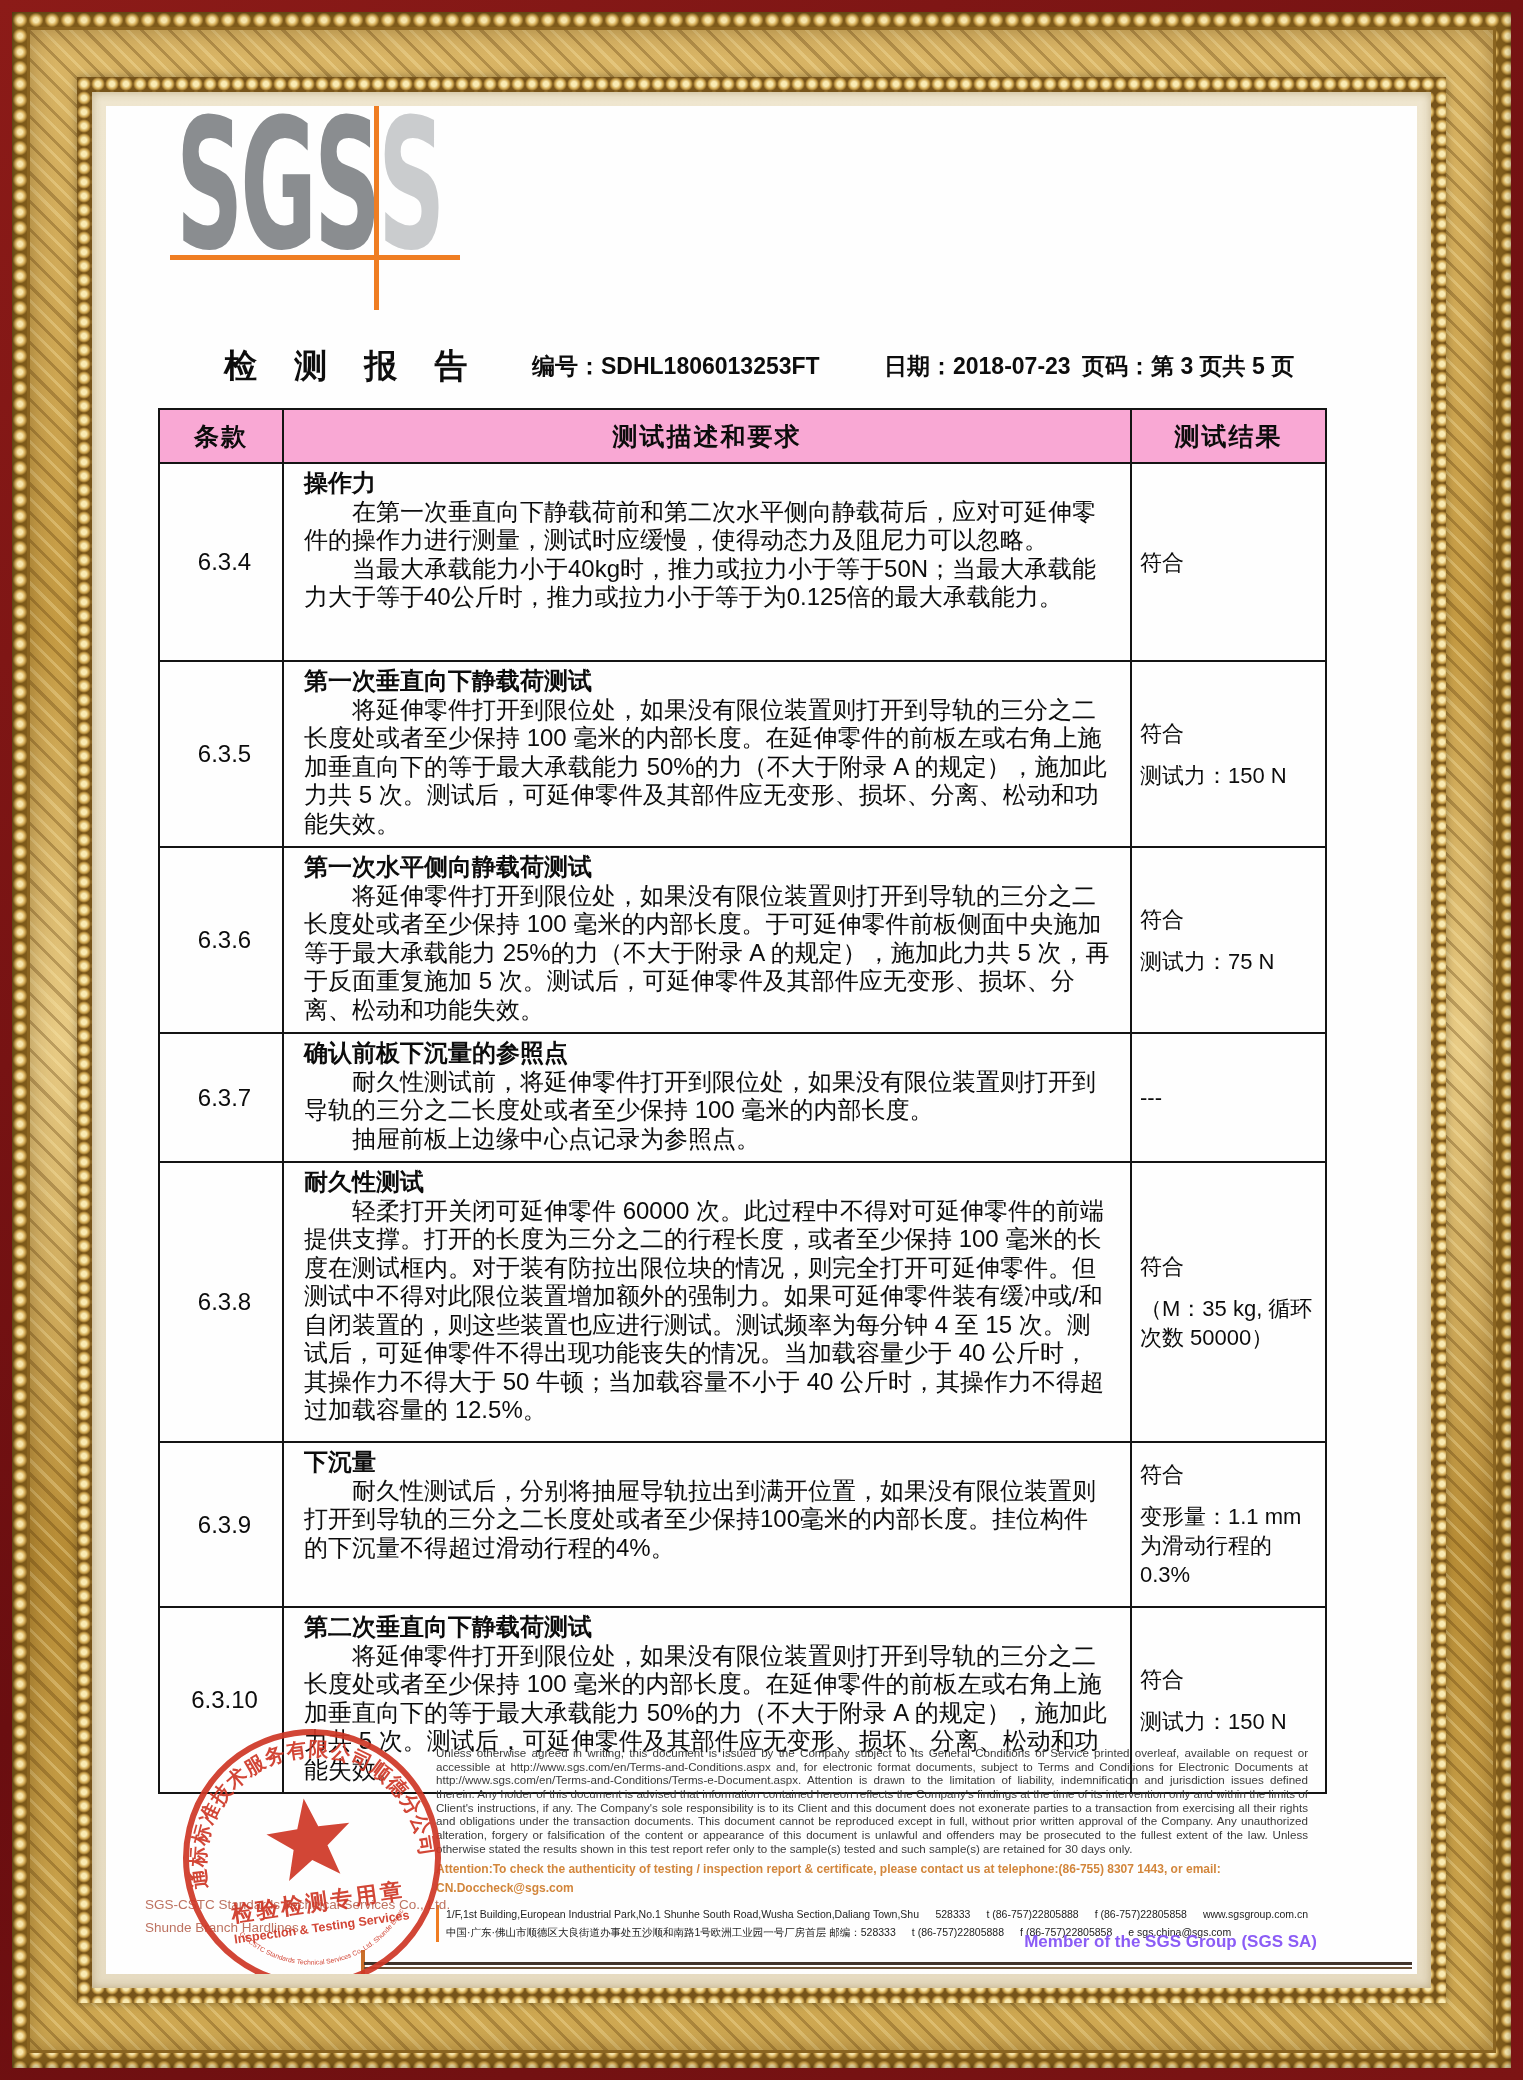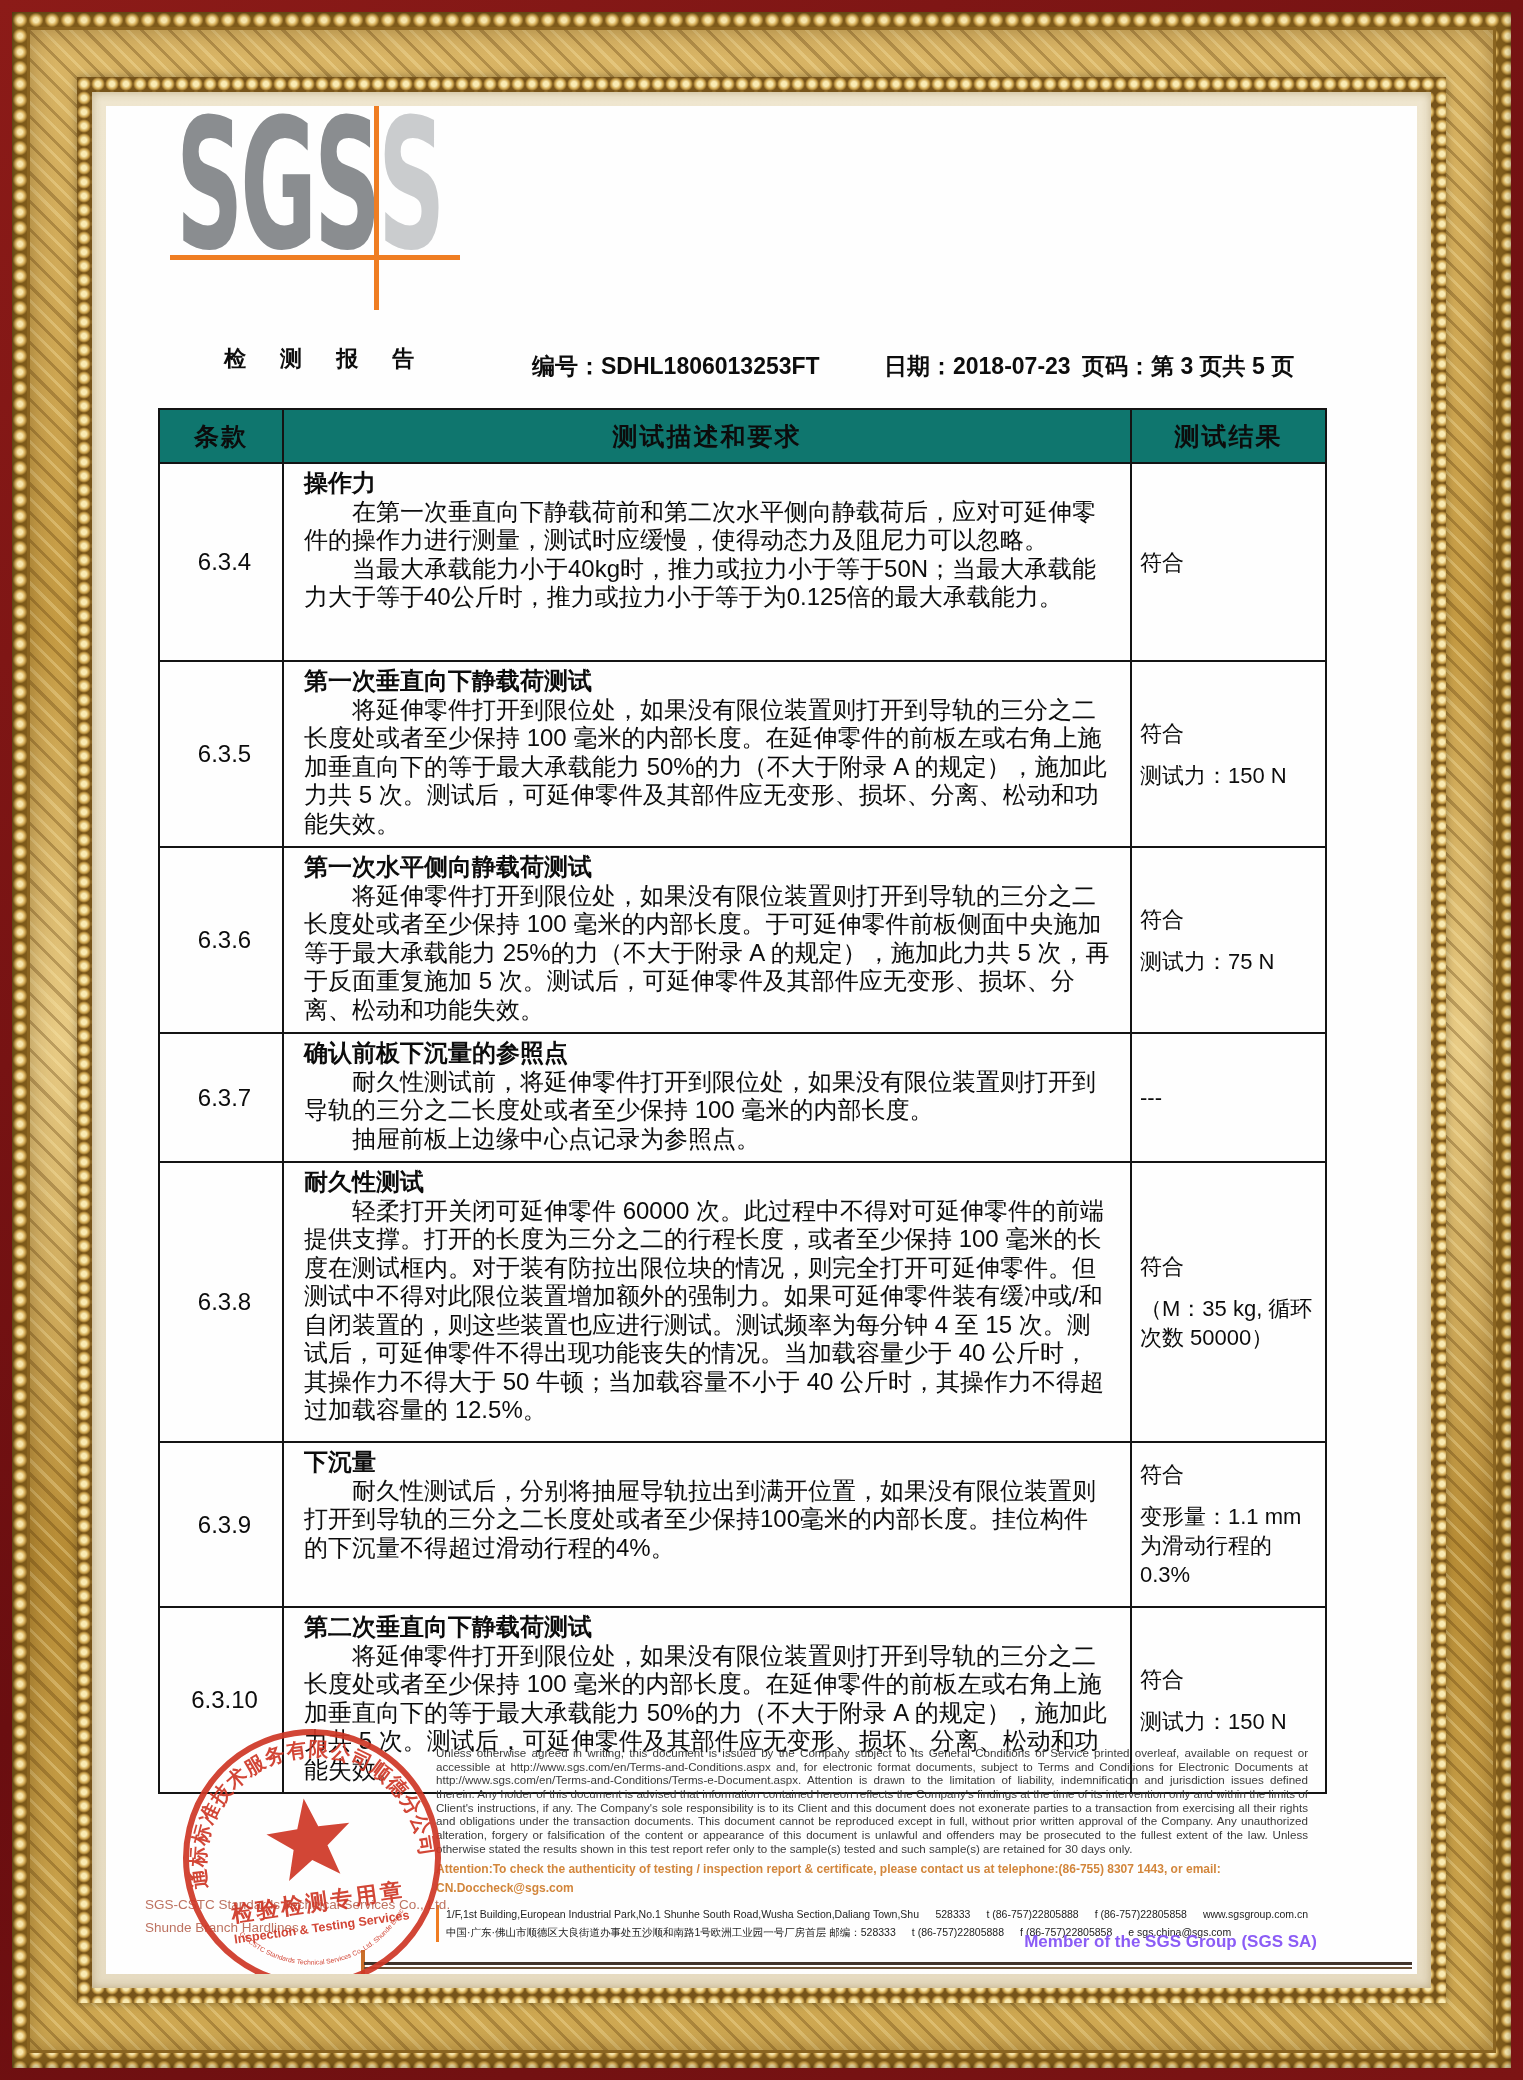--- a/index.html
+++ b/index.html
@@ -43,33 +43,33 @@
     transform: scaleX(.52); transform-origin: 0 0;
   }
   .logo-sgs { color: #8a8d90; }
   .logo-ghost { left: 202px; color: #caccce; }
   .logo-hline { position: absolute; left: -6px; top: 145px; width: 290px; height: 5px; background: #ef7d22; }
   .logo-vline { position: absolute; left: 198px; top: -8px; width: 5px; height: 208px; background: #ef7d22; }
 
   
   .rpt-header { position: absolute; left: 118px; top: 238px; width: 1110px; height: 42px; }
   .rpt-header .h { position: absolute; white-space: nowrap; font-weight: bold; color: #0d0d0d; }
-  .h-title { left: 0; top: 0; font-size: 22px; letter-spacing: 14px; }
+  .h-title { left: 0; top: 0; font-size: 33px; letter-spacing: 14px; }
   .h-no   { left: 296px; top: 7px; font-size: 23px; margin-left: 12px; }
   .h-date { left: 660px; top: 7px; font-size: 23px; text-align: right; }
   .h-page { left: 858px; top: 7px; font-size: 23px; }
 
   
   table.test { position: absolute; left: 52px; top: 302px; width: 1167px;
                border-collapse: collapse; table-layout: fixed; color: #0c0c0c; }
   table.test col.c1 { width: 124px; }
   table.test col.c2 { width: 848px; }
   table.test col.c3 { width: 195px; }
   table.test th, table.test td { border: 2px solid #141414; }
-  table.test th { background: #0f766e; font-weight: bold; font-size: 25px; letter-spacing: 2px; }
+  table.test th { background: #f9a8d4; font-weight: bold; font-size: 25px; letter-spacing: 2px; }
   td.clause { text-align: center; vertical-align: middle; font-size: 24px; padding-left: 8px; }
   td.desc   { padding: 5px 20px 8px; vertical-align: top; font-size: 24px; line-height: 28.5px; }
   td.desc .t { font-weight: bold; }
   td.desc p { margin: 0; text-indent: 2em; }
   td.result { vertical-align: middle; font-size: 22px; line-height: 29px; padding: 4px 8px; }
   td.result .rl { margin: 13px 0; }
 
   
   .fine { position: absolute; left: 330px; top: 1640px; width: 872px; }
   .disclaimer { margin: 0; font-size: 11.6px; line-height: 1.18; color: #3a3a3a; text-align: justify; }

